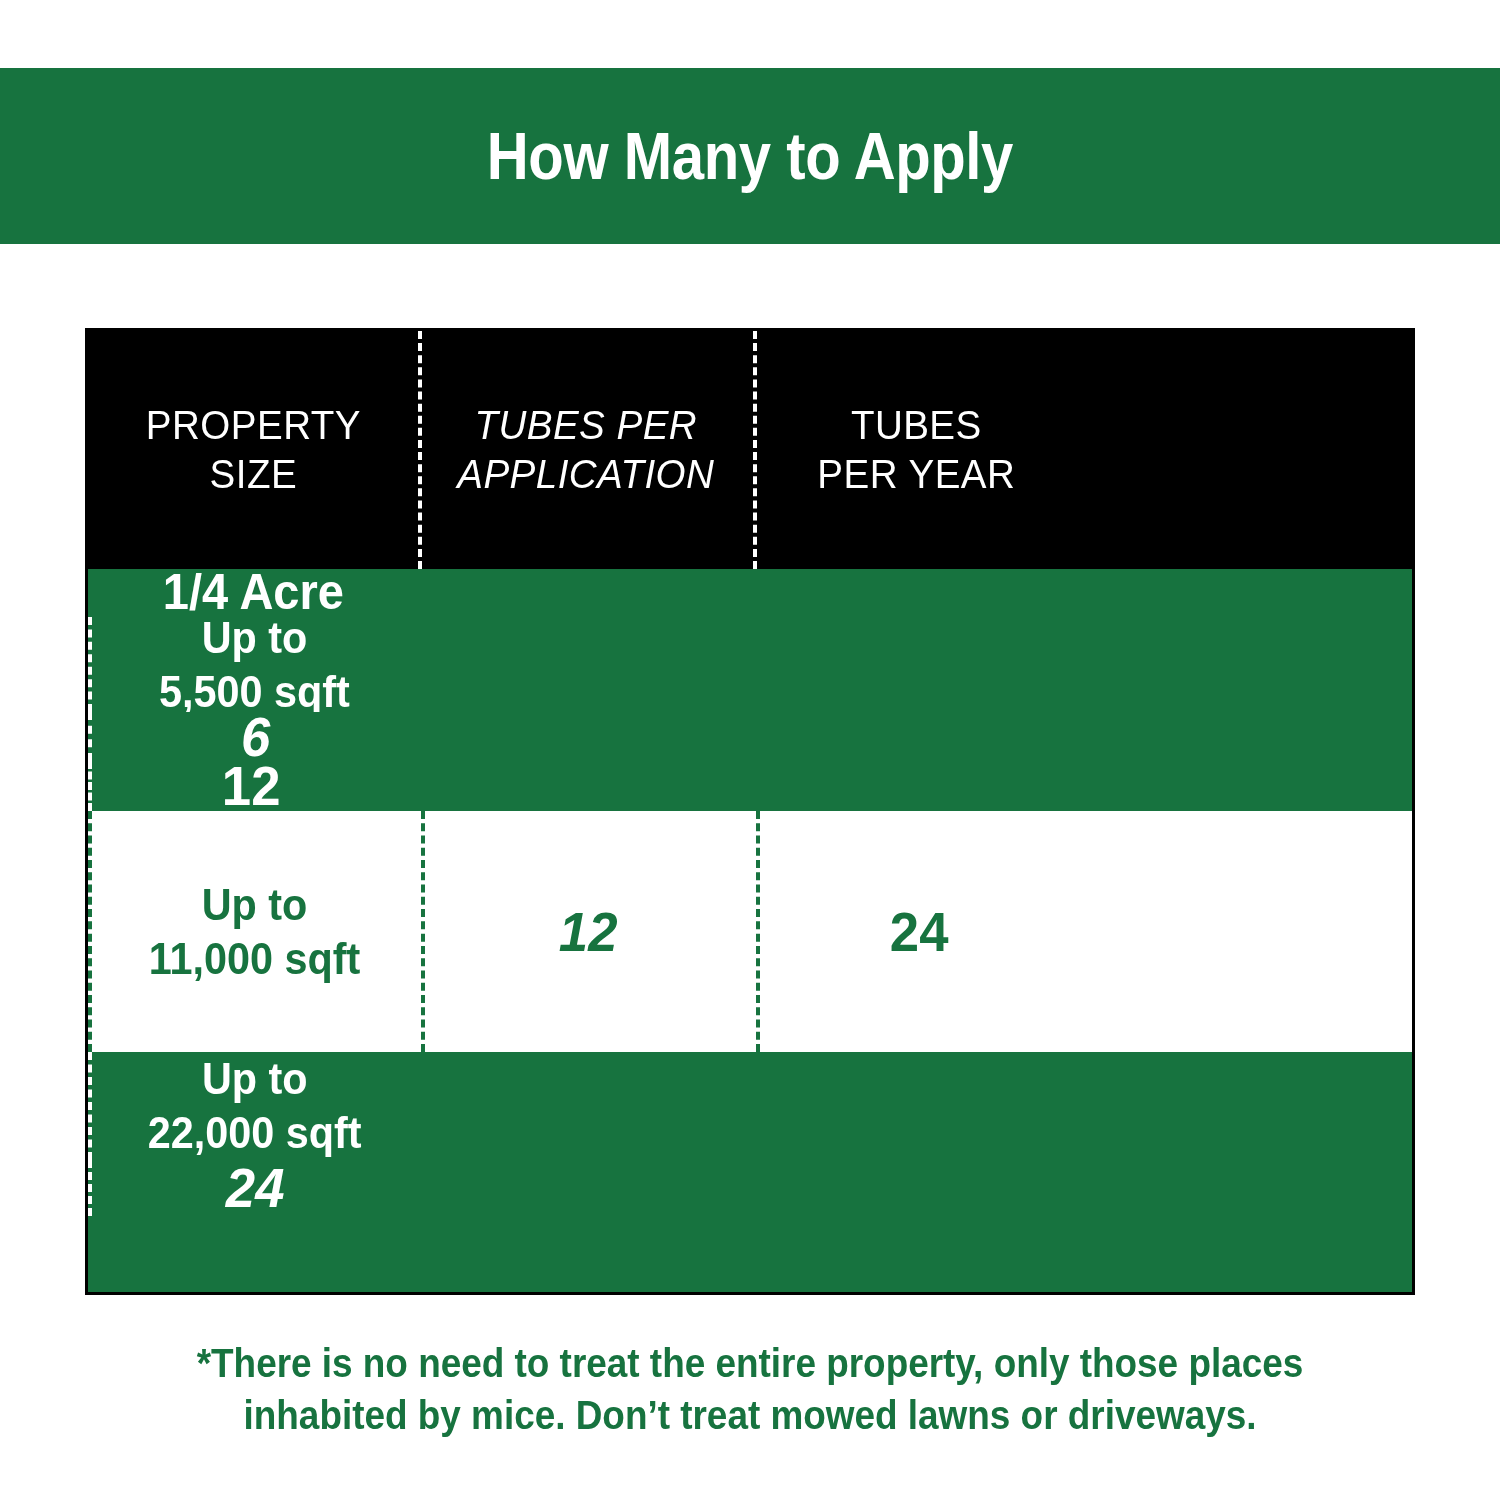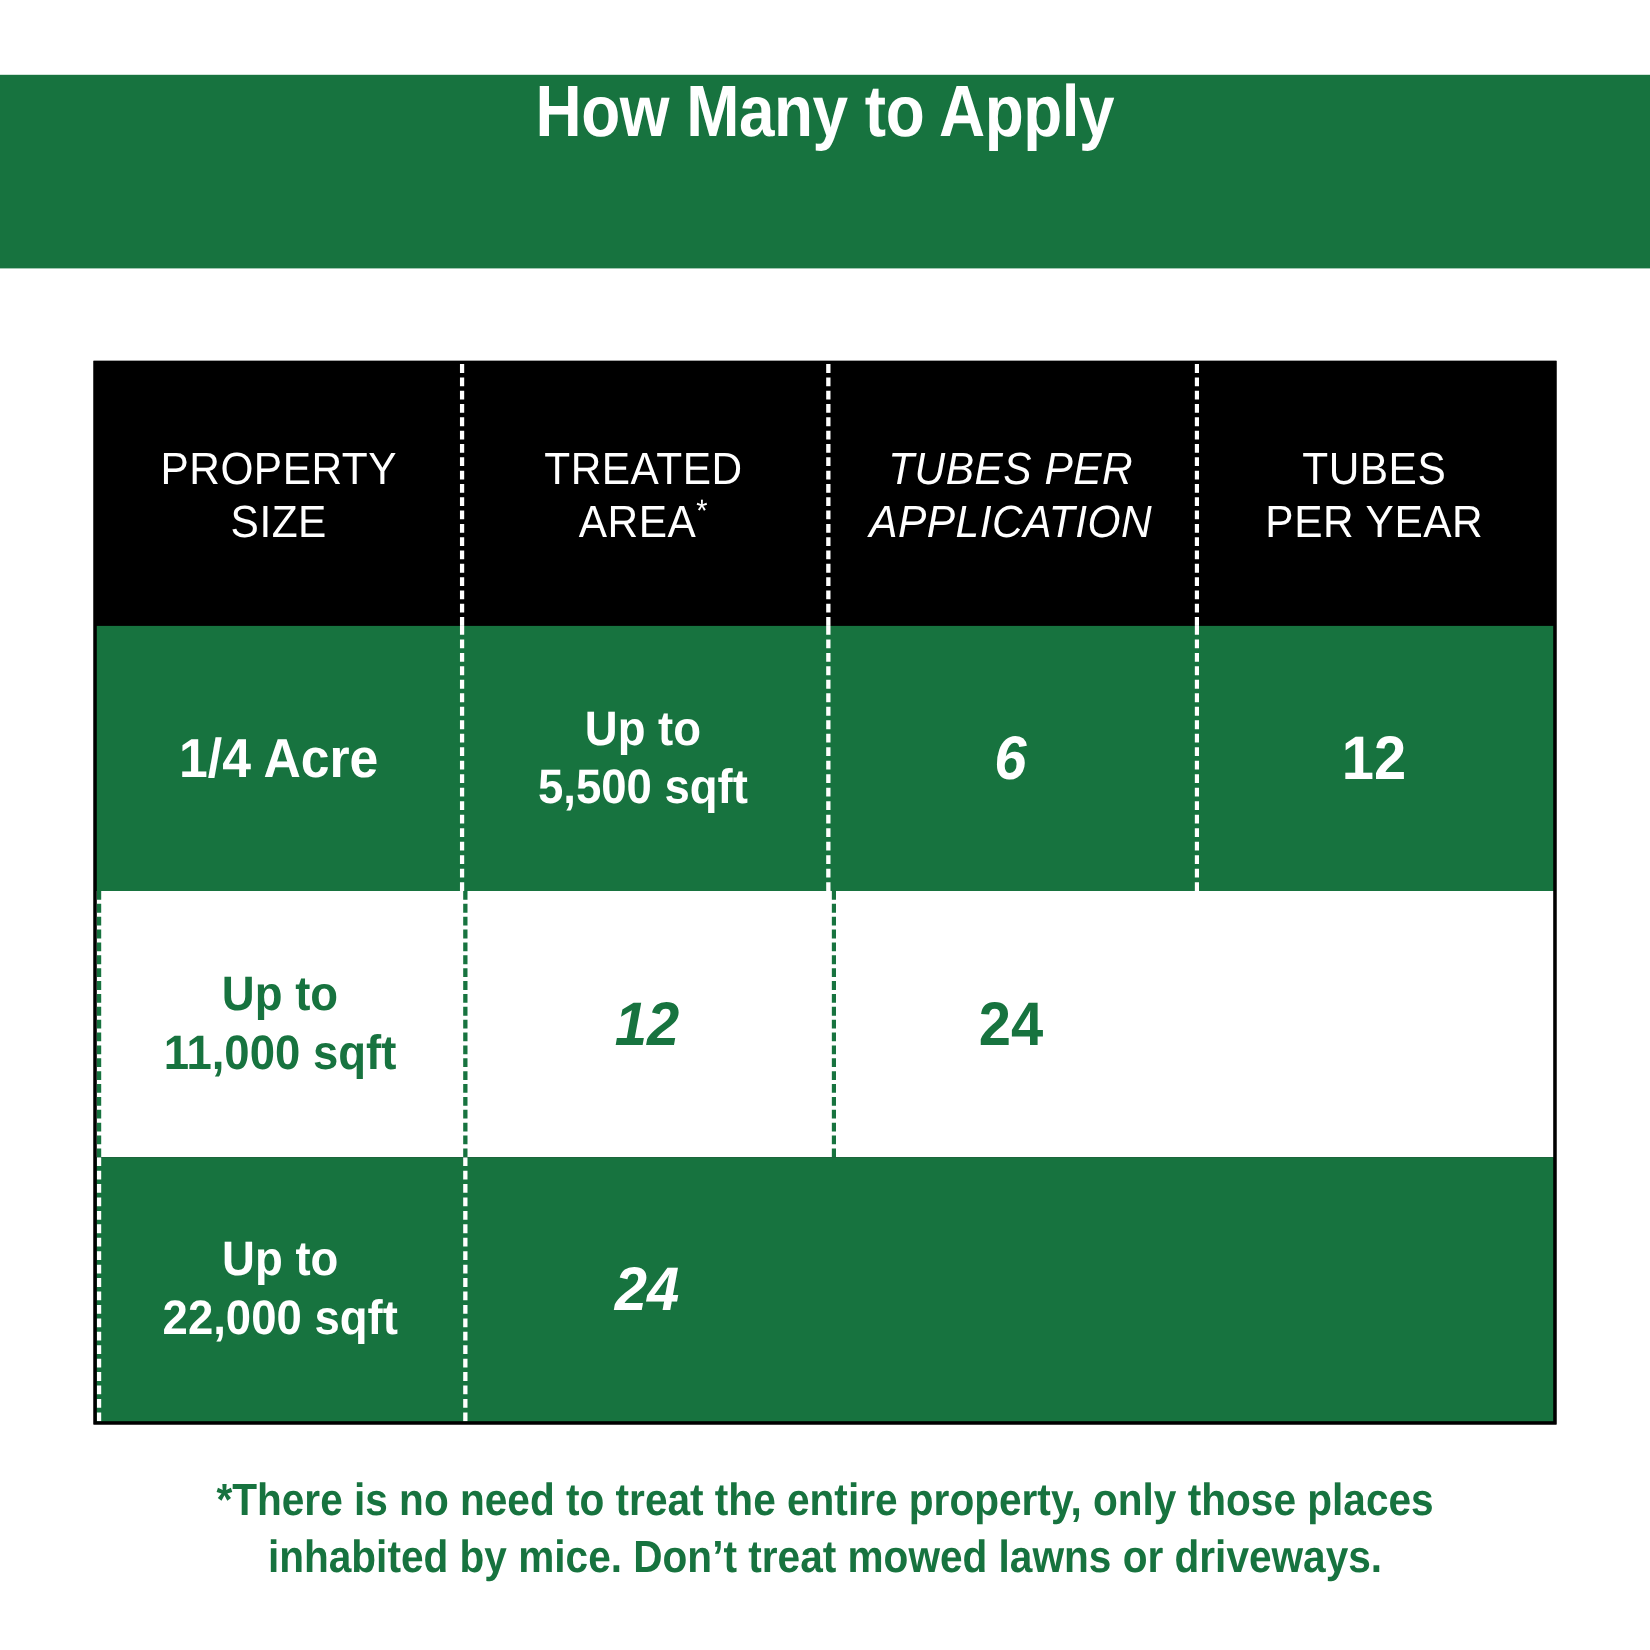--- a/index.html
+++ b/index.html
@@ -17,21 +17,21 @@
 
   
   #title-banner {
     position: absolute;
     left: 0;
     top: 68px;
     width: 1500px;
     height: 176px;
     background: #17733f;
     display: flex;
-    align-items: flex-start;
+    align-items: center;
     justify-content: center;
   }
   #title-text {
     color: #ffffff;
     font-size: 66px;
     font-weight: bold;
     letter-spacing: -0.5px;
     transform: scaleX(0.88);
     transform-origin: center center;
     white-space: nowrap;
@@ -59,20 +59,21 @@
     box-sizing: border-box;
   }
 
   .row-header {
     height: 240px;
     background: #000000;
   }
   .row-green {
     height: 242px;
     background: #17733f;
+    flex-direction: column;
   }
   .row-white {
     height: 244px;
     background: #ffffff;
   }
 
   .cell {
     box-sizing: border-box;
     display: flex;
     align-items: center;
@@ -168,26 +169,20 @@
 
 <div id="apply-table">
 
   <div class="table-row row-header">
     <div class="cell col-1">
       <div class="head-text">
         <span>PROPERTY</span><br>
         <span>SIZE</span>
       </div>
     </div>
-    <div class="cell col-2 has-divider">
-      <div class="head-text">
-        <span>TREATED</span><br>
-        <span>AREA</span><span class="sup">*</span>
-      </div>
-    </div>
     <div class="cell col-3 has-divider">
       <div class="head-text">
         <span>TUBES PER</span><br>
         <span>APPLICATION</span>
       </div>
     </div>
     <div class="cell col-4 has-divider">
       <div class="head-text">
         <span>TUBES</span><br>
         <span>PER YEAR</span>

